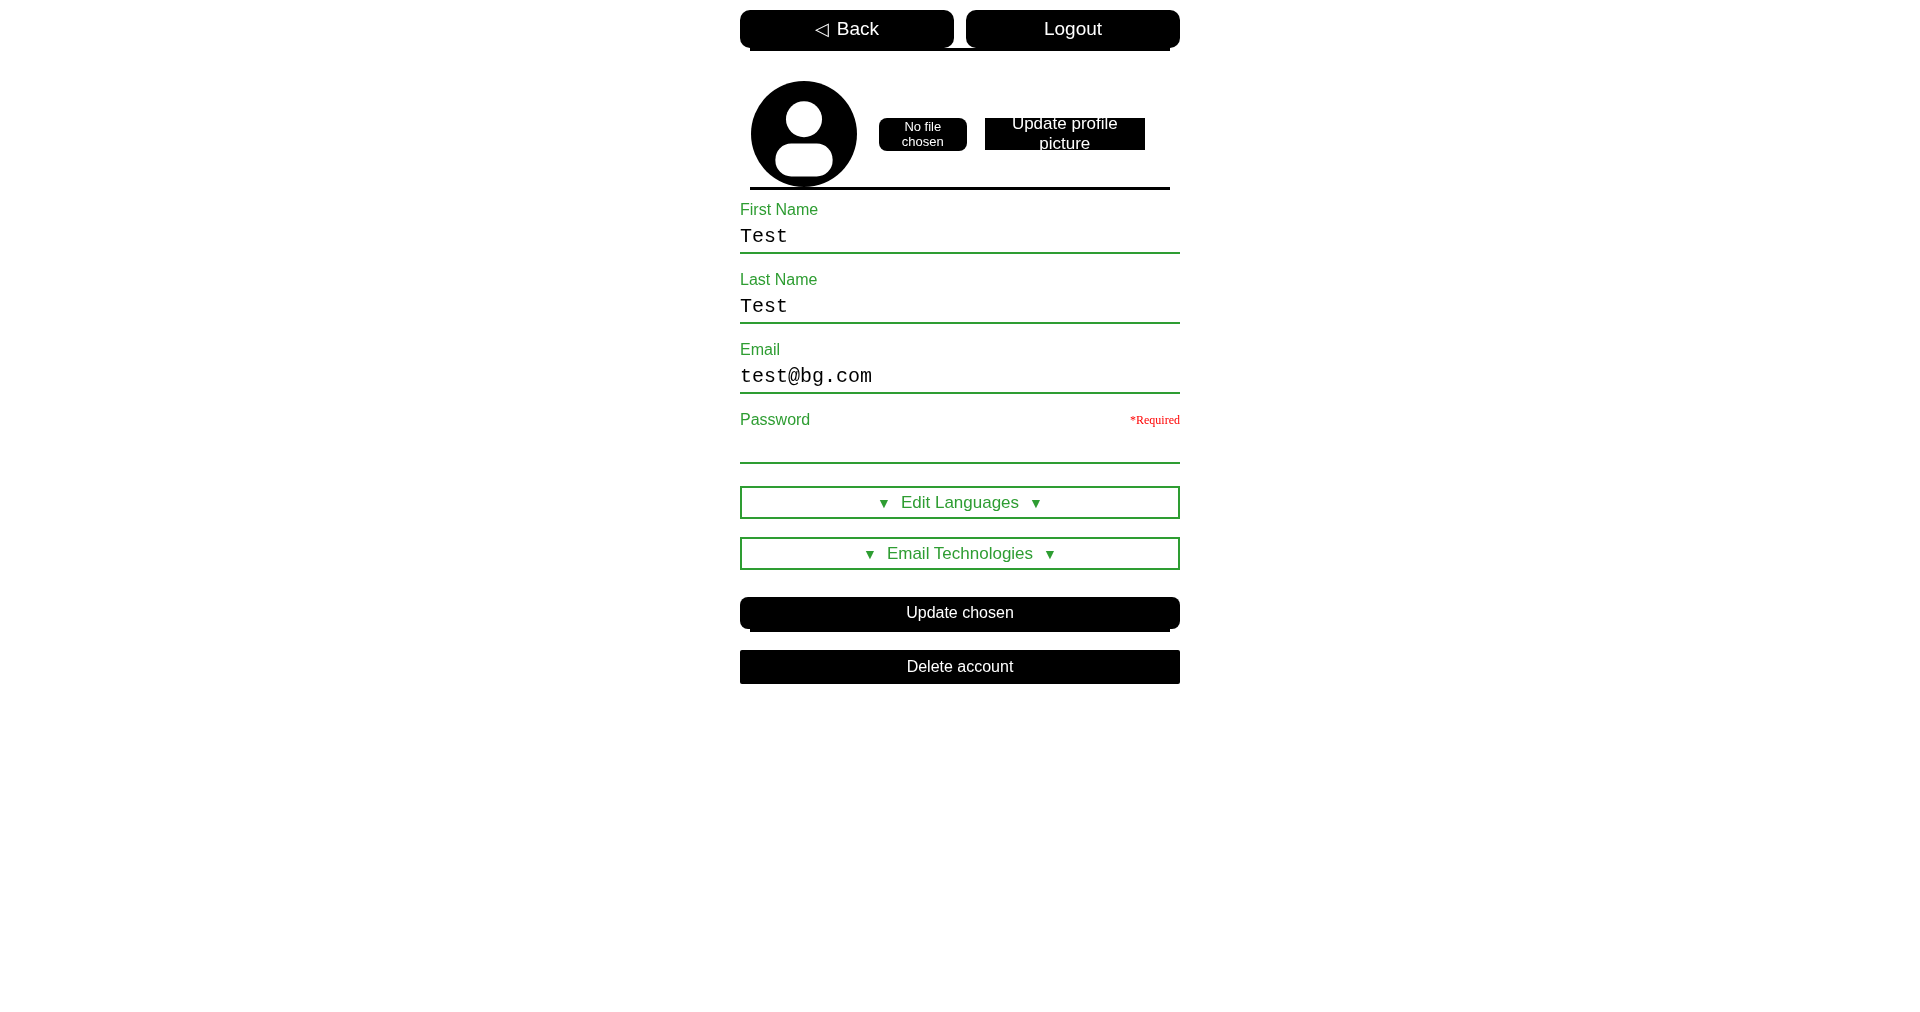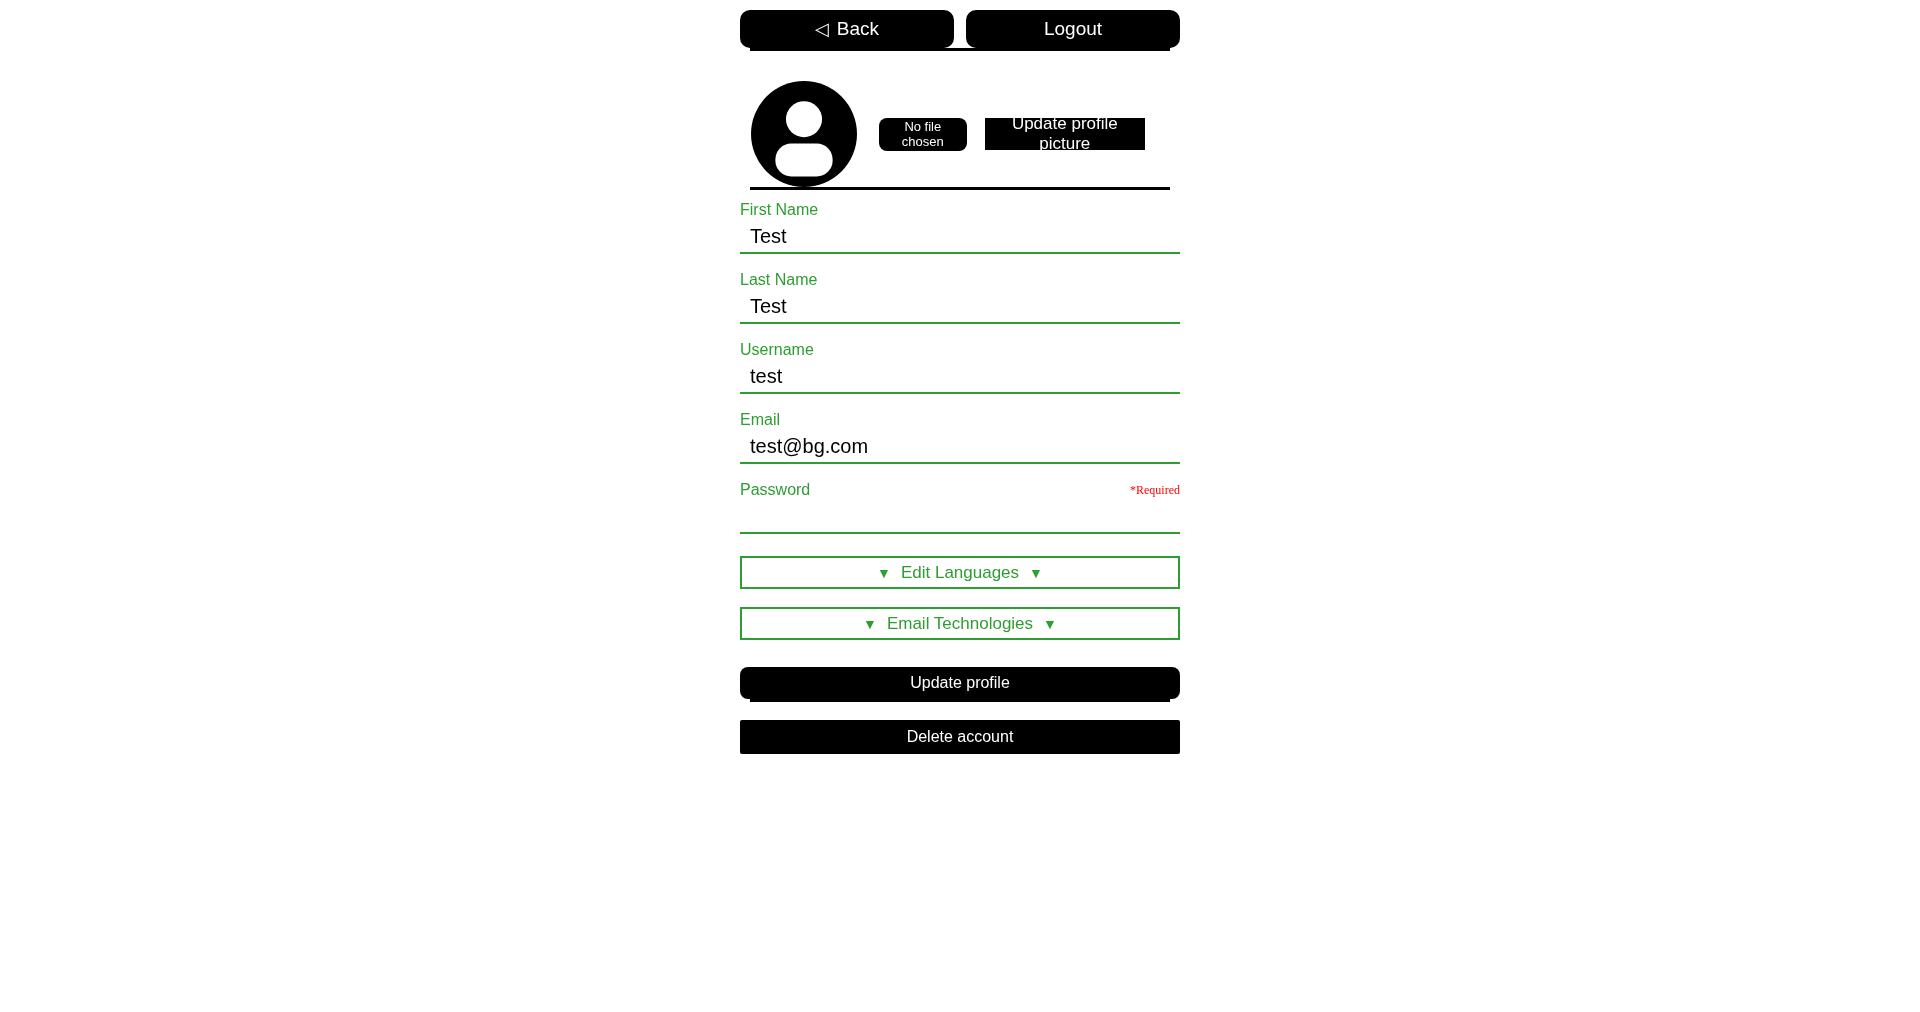--- a/index.html
+++ b/index.html
@@ -93,22 +93,21 @@
     display: block;
     width: 100%;
     height: 27px;
     margin-top: 3px;
     padding: 0;
     border: none;
     outline: none;
     background: transparent;
     color: #000000;
     font-size: 20px;
-    font-family: Liberation Sans, sans-serif;
-    margin-left: 10px;
+    font-family: Liberation Mono, monospace;
   }
 
   
   .btn-outline {
     width: 100%;
     height: 33px;
     background: #ffffff;
     border: 2px solid var(--green);
     color: var(--green);
     font-size: 17px;
@@ -187,26 +186,20 @@
       <input type="text" value="Test" style="">
     </div>
 
     <div class="field">
       <div class="field-label-row">
         <span class="field-label">Last Name</span>
       </div>
       <input type="text" value="Test" style="">
     </div>
 
-    <div class="field">
-      <div class="field-label-row">
-        <span class="field-label">Username</span>
-      </div>
-      <input type="text" value="test" style="">
-    </div>
 
     <div class="field">
       <div class="field-label-row">
         <span class="field-label">Email</span>
       </div>
       <input type="text" value="test@bg.com" style="">
     </div>
 
     <div class="field">
       <div class="field-label-row">
@@ -222,21 +215,21 @@
       <span class="caret-icon">▼</span>
     </button>
 
     <button class="btn-outline btn-technologies">
       <span class="caret-icon">▼</span>
       <span>Email Technologies</span>
       <span class="caret-icon">▼</span>
     </button>
 
     <button class="btn-black btn-update-profile">
-      <span>Update profile</span>
+      <span>Update chosen</span>
     </button>
   </div>
 
   <hr class="divider hr-bottom">
 
   <button class="btn-black btn-delete">
     <span>Delete account</span>
   </button>
 
 </div>

